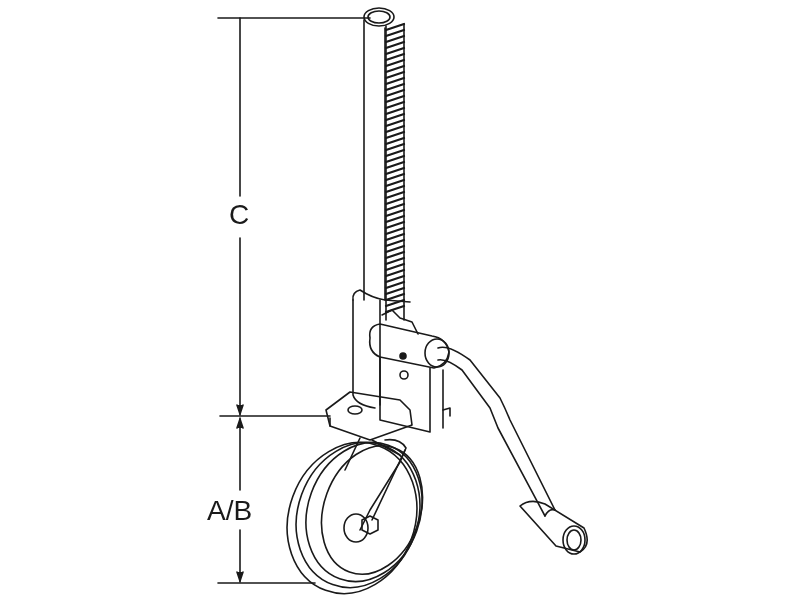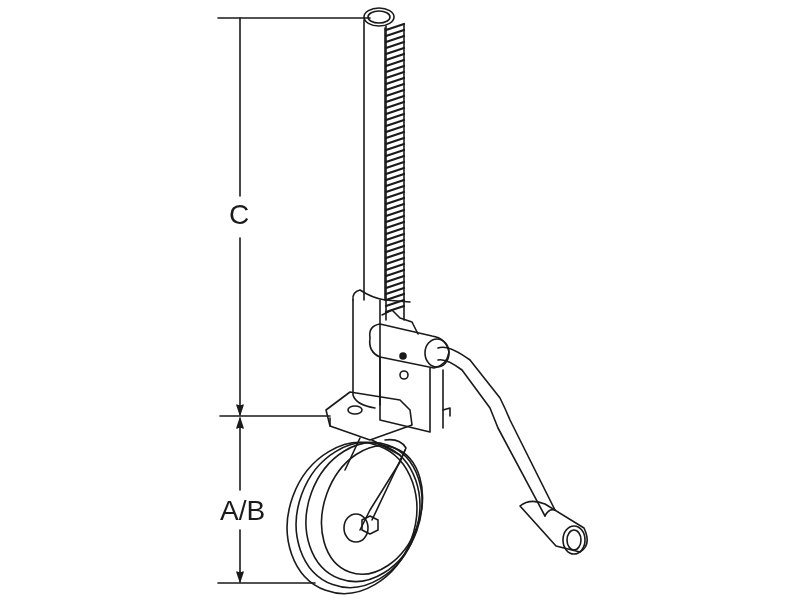--- a/index.html
+++ b/index.html
@@ -1,20 +1,20 @@
 <!DOCTYPE html>
 <html><head>
 <meta charset="utf-8">
 <style>
   html,body{margin:0;padding:0;background:#ffffff;}
   body{width:800px;height:600px;overflow:hidden;position:relative;font-family:"Liberation Sans",sans-serif;}
   #stage{position:absolute;left:0;top:0;width:800px;height:600px;}
   .dim-label{position:absolute;font-family:"Liberation Sans",sans-serif;color:#1a1a1a;font-size:28px;line-height:1;background:#fff;padding:2px 0;}
   #label-c{left:229px;top:199px;}
-  #label-ab{left:220px;top:495px;}
+  #label-ab{left:207px;top:495px;}
 </style>
 </head>
 <body>
 
 <div id="stage">
 <svg width="800" height="600" viewBox="0 0 800 600" xmlns="http://www.w3.org/2000/svg" fill="none" stroke="#1a1a1a" stroke-width="1.6" stroke-linejoin="round" stroke-linecap="round">
 
   <g>
     <line x1="218" y1="18" x2="370" y2="18"></line>
     <line x1="240" y1="18" x2="240" y2="196"></line>

